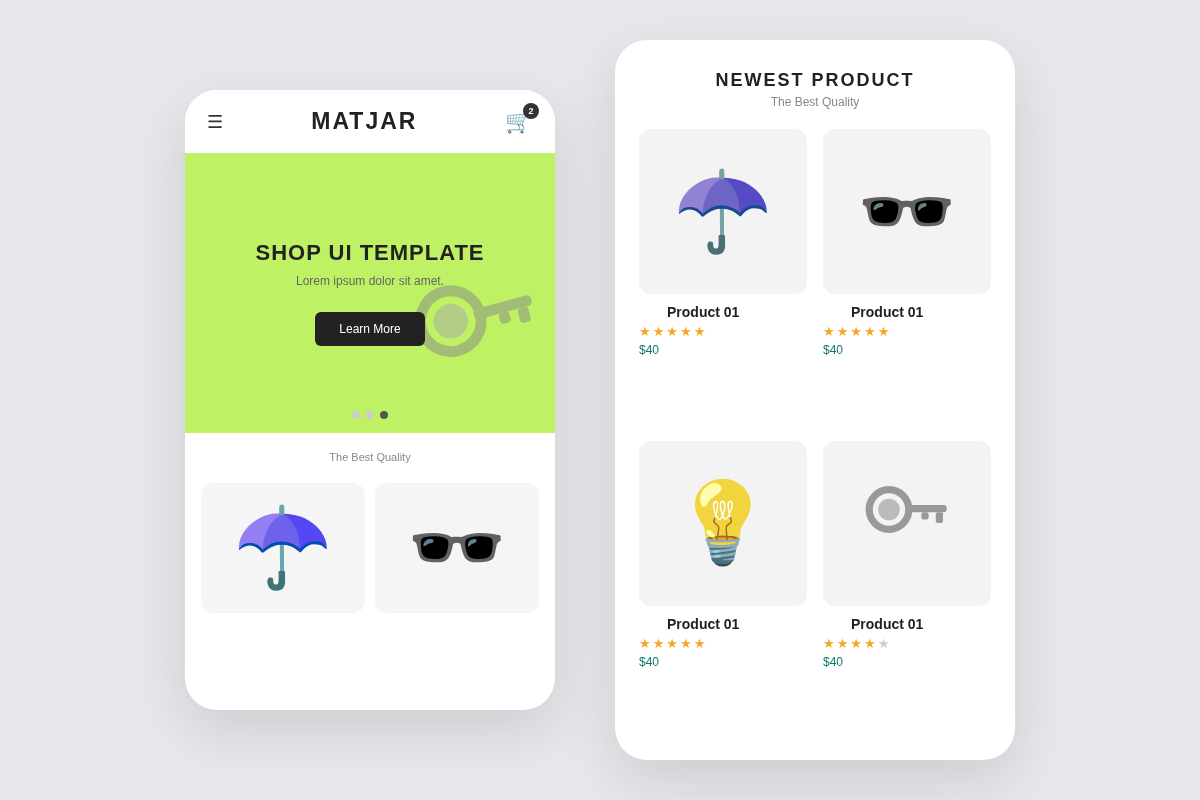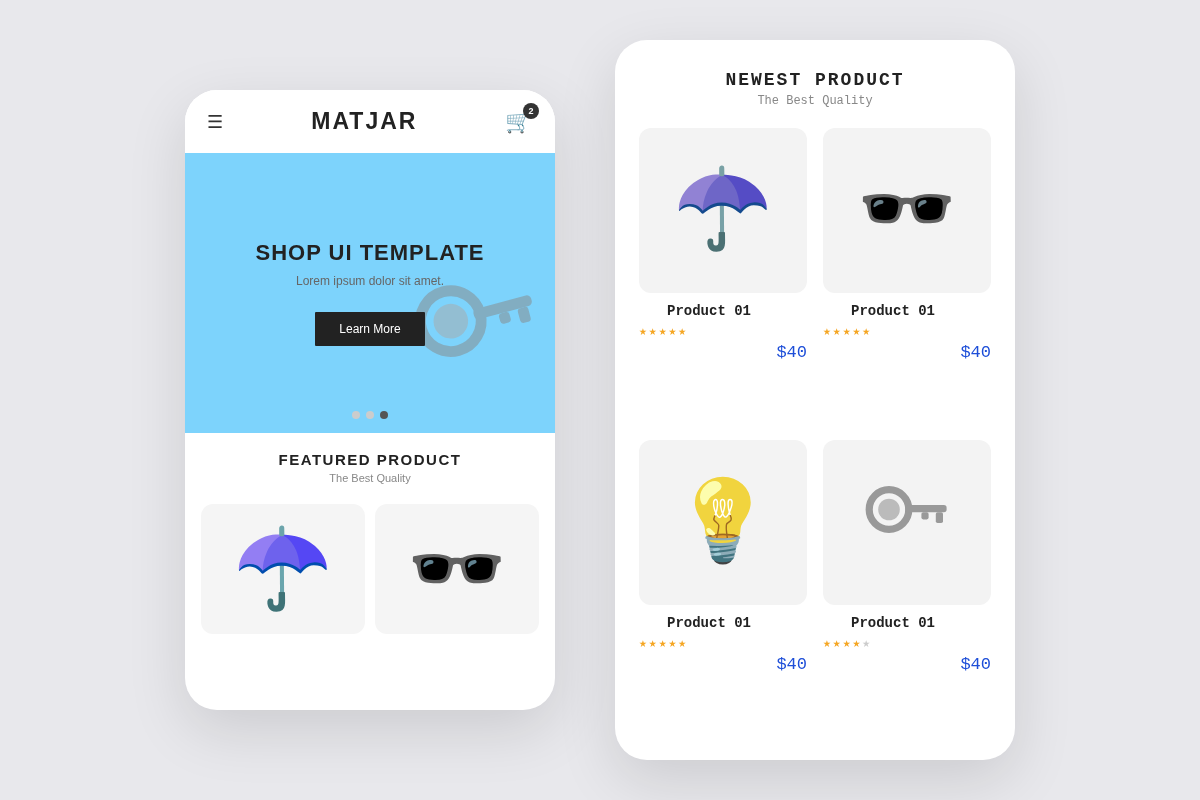--- a/index.html
+++ b/index.html
@@ -56,21 +56,21 @@
       height: 16px;
       border-radius: 50%;
       display: flex;
       align-items: center;
       justify-content: center;
       font-weight: 700;
     }
 
     
     .hero-banner {
-      background: #7dd3fc;
+      background: #bef264;
       flex: 0 0 280px;
       display: flex;
       flex-direction: column;
       align-items: center;
       justify-content: center;
       position: relative;
       padding: 26px;
     }
     .hero-title {
       font-size: 22px;
@@ -86,21 +86,21 @@
       color: #666;
       text-align: center;
       margin-bottom: 24px;
       z-index: 1;
     }
     .learn-more-btn {
       background: #222;
       color: #fff;
       border: none;
       padding: 10px 24px;
-      border-radius: 1px;
+      border-radius: 6px;
       font-size: 12px;
       cursor: pointer;
       z-index: 1;
       font-weight: 500;
     }
     .hero-dots {
       position: absolute;
       bottom: 14px;
       left: 50%;
       transform: translateX(-50%);
@@ -153,21 +153,20 @@
     .panel-right {
       width: 400px;
       height: 720px;
       background: #fff;
       border-radius: 32px;
       box-shadow: 0 20px 60px rgba(0,0,0,0.12);
       overflow: hidden;
       padding: 30px 24px 24px;
       display: flex;
       flex-direction: column;
-      font-family: Liberation Mono, monospace;
     }
     .panel-header {
       text-align: center;
       margin-bottom: 20px;
     }
     .panel-title {
       font-size: 18px;
       font-weight: 800;
       letter-spacing: 2px;
       color: #222;
@@ -214,24 +213,23 @@
       display: flex;
       gap: 2px;
       margin-bottom: 4px;
     }
     .star {
       color: #f5a623;
       font-size: 13px;
     }
     .star.empty { color: #ccc; }
     .product-price {
-      font-size: 17px;
-      color: #1d4ed8;
+      font-size: 12px;
+      color: #0f766e;
       font-weight: 500;
-      text-align: right;
     }
 
     
     .emoji-prod { font-size: 80px; line-height: 1; }
 
     
     .hero-key-container {
       position: absolute;
       bottom: 30px;
       right: 10px;
@@ -271,21 +269,20 @@
     </div>
 
     <div class="hero-dots">
       <div class="dot"></div>
       <div class="dot"></div>
       <div class="dot active"></div>
     </div>
   </div>
 
   <div class="featured-section">
-    <div class="section-title">FEATURED PRODUCT</div>
     <div class="section-subtitle">The Best Quality</div>
   </div>
 
   <div class="product-row">
     <div class="product-card-small">
       <span class="emoji-prod">☂️</span>
     </div>
     <div class="product-card-small">
       <span class="emoji-prod">🕶️</span>
     </div>

